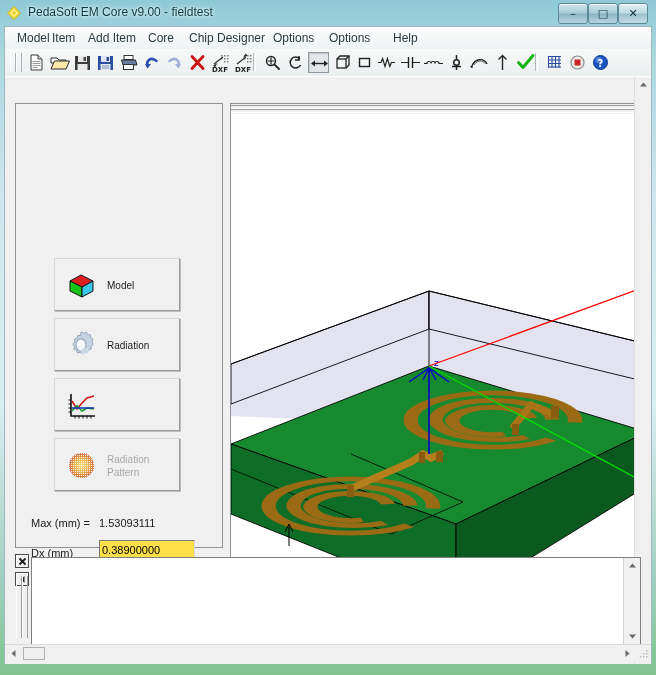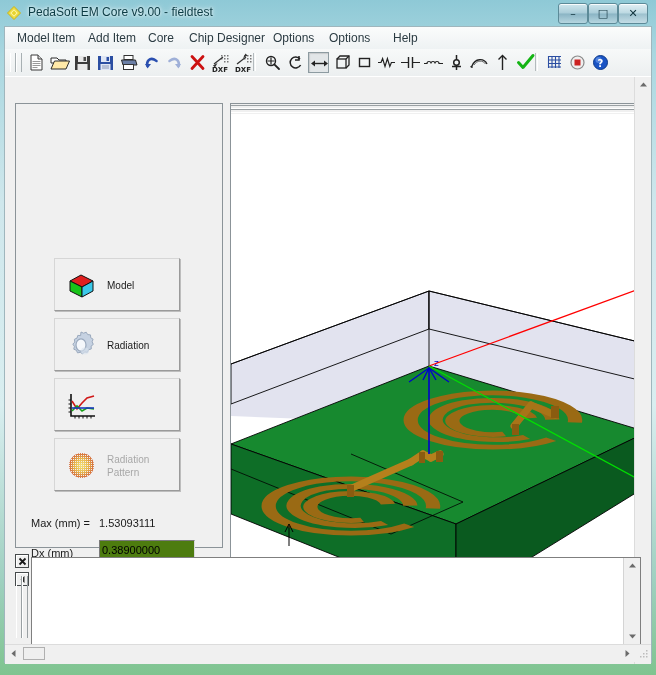--- a/index.html
+++ b/index.html
@@ -125,21 +125,21 @@
     font-size:10px;color:#1a1a1a;line-height:13px;
   }
   .navbtn.disabled .nb-label{color:#a8a8a8;}
   .navbtn.disabled{cursor:default;}
 
   
   .frm-label{position:absolute;font-size:11px;color:#1a1a1a;white-space:nowrap;}
   .frm-val{position:absolute;font-size:11px;color:#1a1a1a;white-space:nowrap;text-align:right;}
   .frm-input{
     position:absolute;height:20px;width:96px;
-    background:#4d7c0f;border:1px solid #7a7a7a;
+    background:#fde047;border:1px solid #7a7a7a;
     border-right-color:#d8d8d8;border-bottom-color:#d8d8d8;
     box-sizing:border-box;
     font-family:"Liberation Sans",sans-serif;font-size:11px;color:#000;
     padding:0 2px;line-height:18px;
   }
 
   
   #view3d-frame{
     position:absolute;left:225px;top:26px;width:418px;height:495px;
     background:#f0f0f0;border:1px solid #8b9398;box-sizing:border-box;

